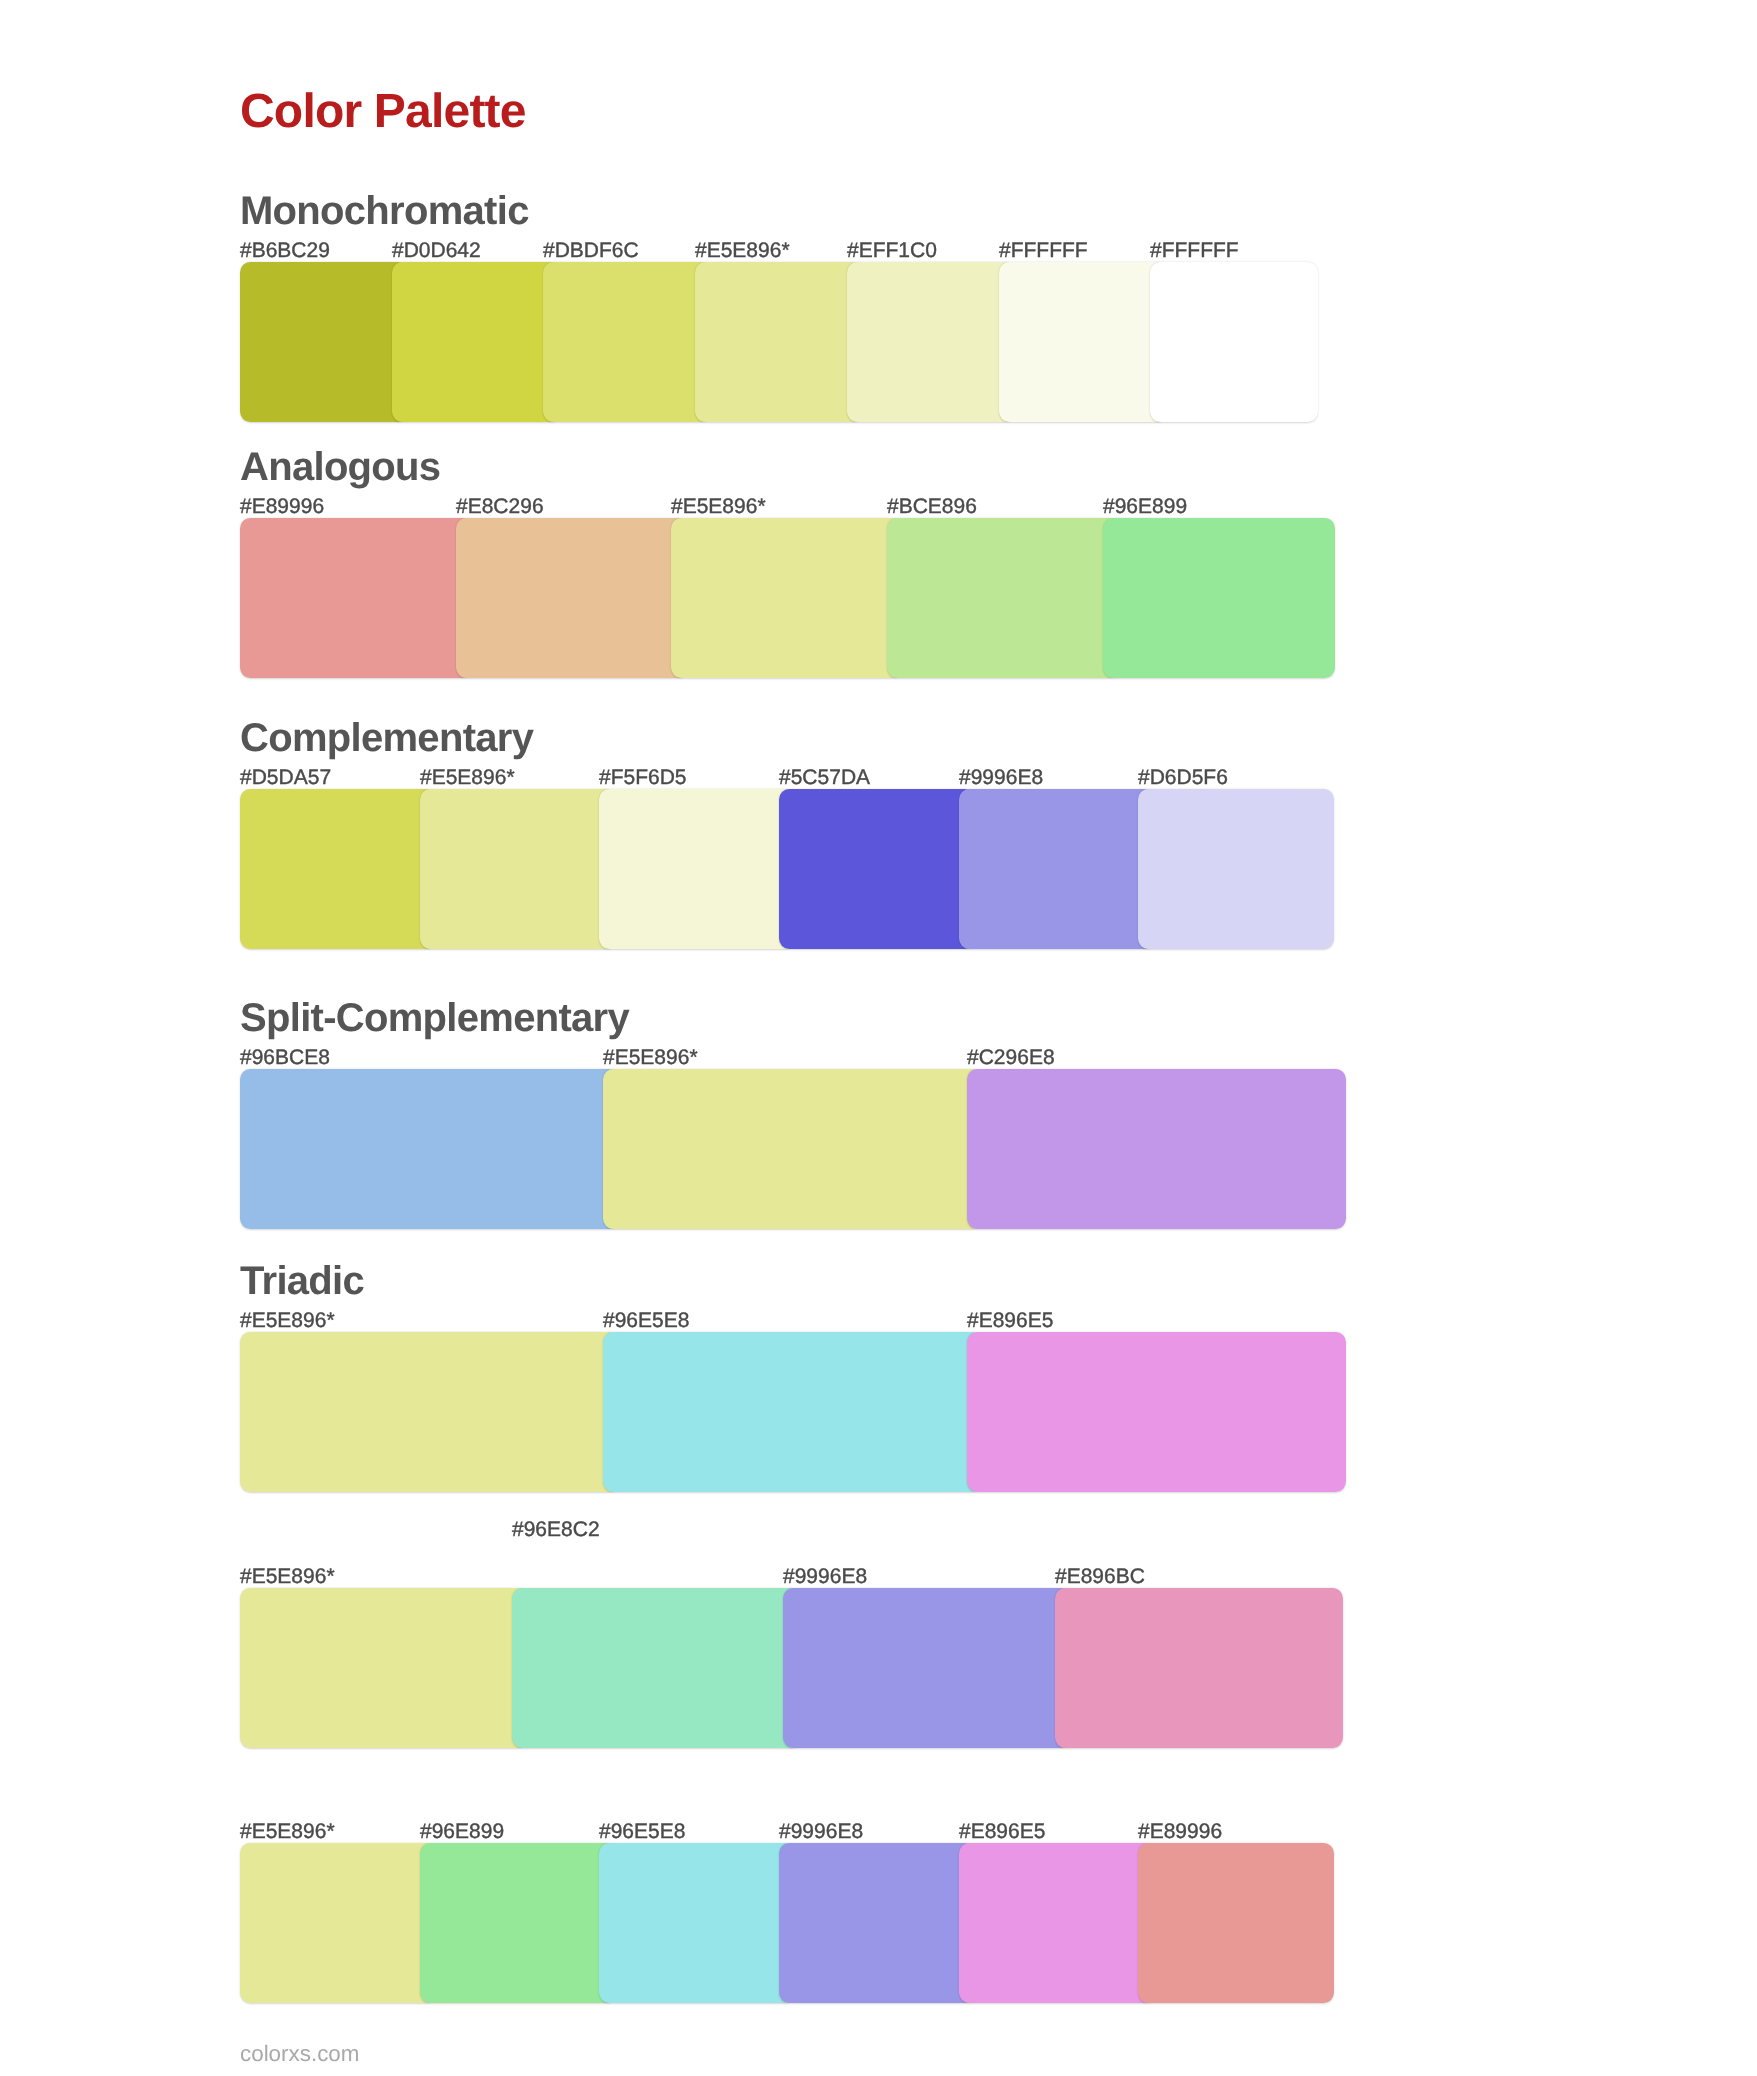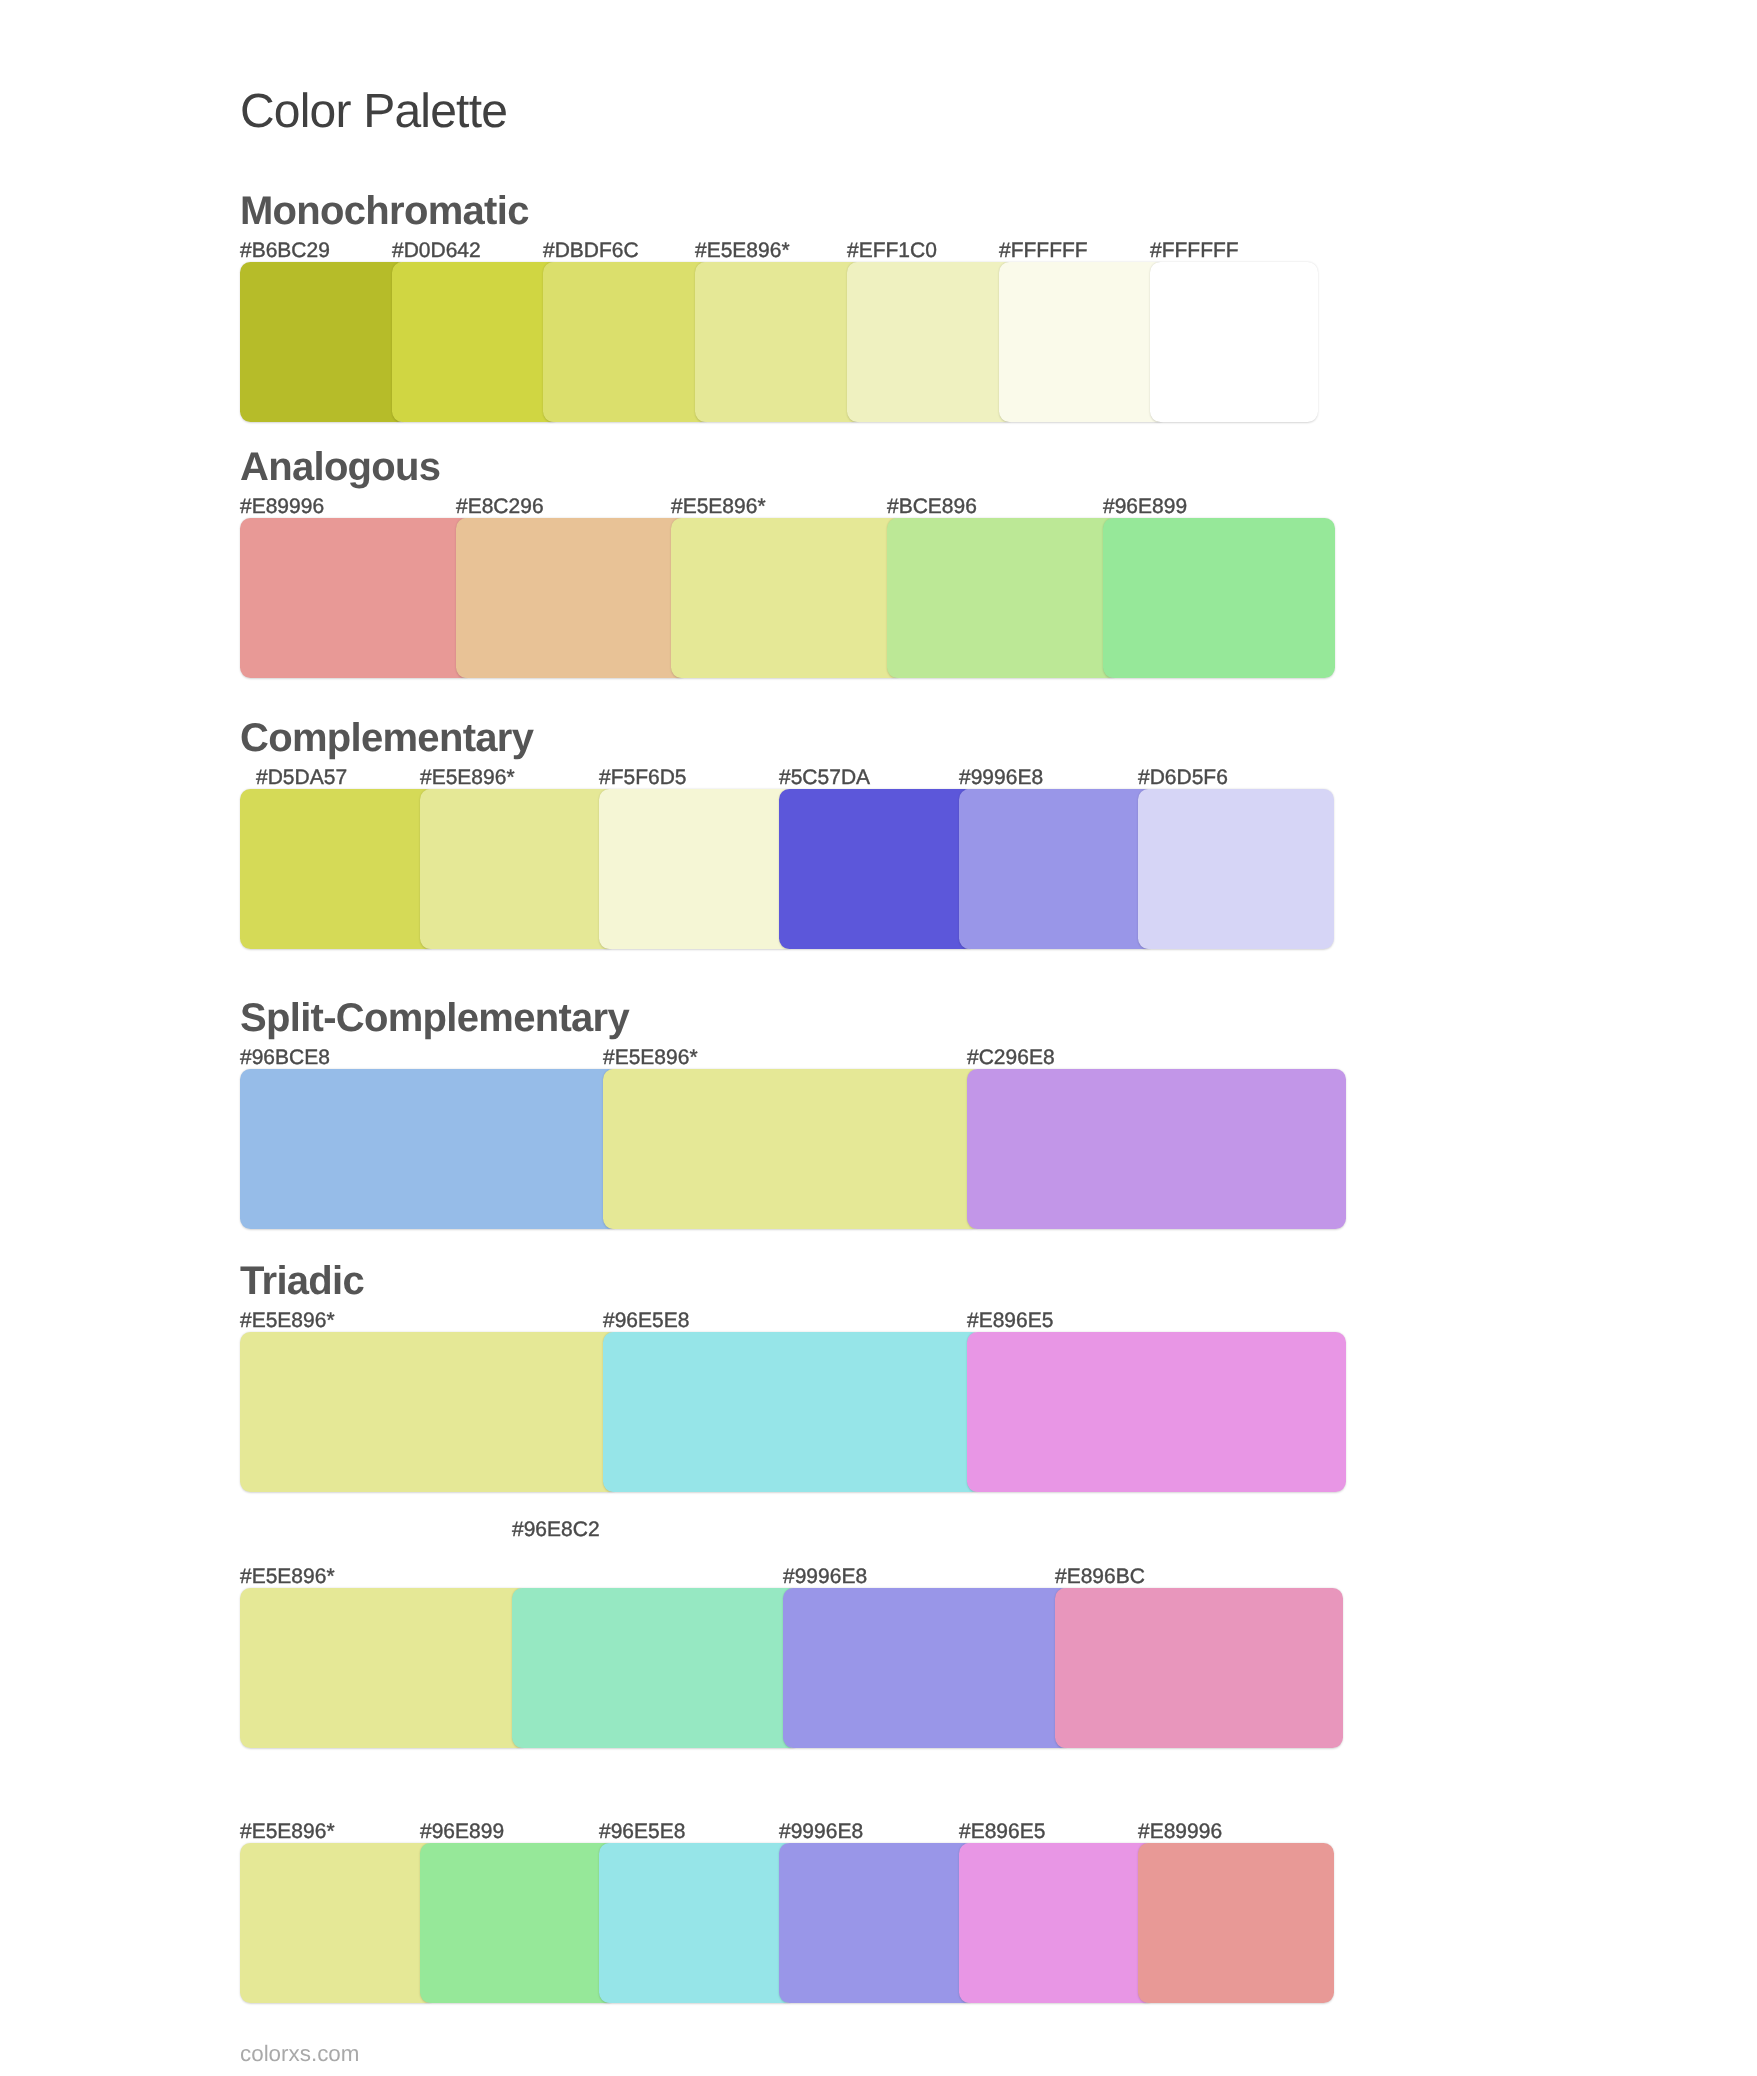--- a/index.html
+++ b/index.html
@@ -15,21 +15,21 @@
   .label { transform:translateZ(0); }
 
   .title {
     position:absolute; left:240px; top:20px;
     font-size:51px; font-weight:700; color:#222222;
     letter-spacing:-1px; white-space:nowrap;
     line-height:51px;
   }
   .subtitle {
     position:absolute; left:240px; top:88px;
-    font-size:48px; font-weight:400; color:#404040;
+    font-size:48px; font-weight:700; color:#b91c1c;
     letter-spacing:-0.8px; white-space:nowrap;
     line-height:48px;
   }
 
   .section { position:absolute; left:240px; width:1118px; }
   .section-title {
     position:absolute; left:0; top:0;
     font-size:40px; font-weight:700; color:#555555;
     letter-spacing:-0.7px; line-height:40px; white-space:nowrap;
   }
@@ -88,21 +88,21 @@
         <div class="swatches" style="top:518px">
           <div class="swatch" style="left:0px;width:232px;z-index:1;background:#E89996"></div>
           <div class="swatch" style="left:216px;width:232px;z-index:2;background:#E8C296"></div>
           <div class="swatch" style="left:431px;width:232px;z-index:3;background:#E5E896"></div>
           <div class="swatch" style="left:647px;width:232px;z-index:4;background:#BCE896"></div>
           <div class="swatch" style="left:863px;width:232px;z-index:5;background:#96E899"></div>
         </div>
       </div>
       <div class="section" style="top: 0px;">
         <div class="section-title" style="top:718px">Complementary</div>
-        <div class="label" style="left:16px;top:767px">#D5DA57</div>
+        <div class="label" style="left:0px;top:767px">#D5DA57</div>
         <div class="label" style="left:180px;top:767px">#E5E896*</div>
         <div class="label" style="left:359px;top:767px">#F5F6D5</div>
         <div class="label" style="left:539px;top:767px">#5C57DA</div>
         <div class="label" style="left:719px;top:767px">#9996E8</div>
         <div class="label" style="left:898px;top:767px">#D6D5F6</div>
         <div class="swatches" style="top:789px">
           <div class="swatch" style="left:0px;width:196px;z-index:1;background:#D5DA57"></div>
           <div class="swatch" style="left:180px;width:196px;z-index:2;background:#E5E896"></div>
           <div class="swatch" style="left:359px;width:196px;z-index:3;background:#F5F6D5"></div>
           <div class="swatch" style="left:539px;width:196px;z-index:4;background:#5C57DA"></div>

